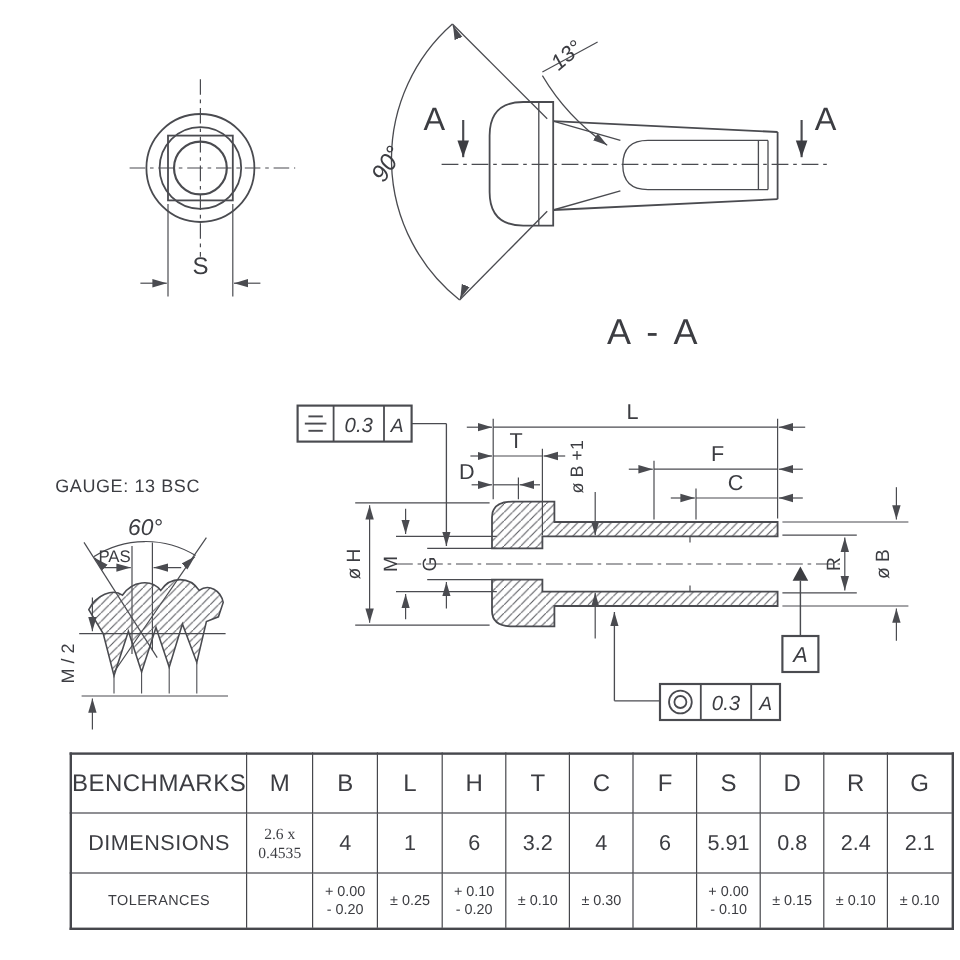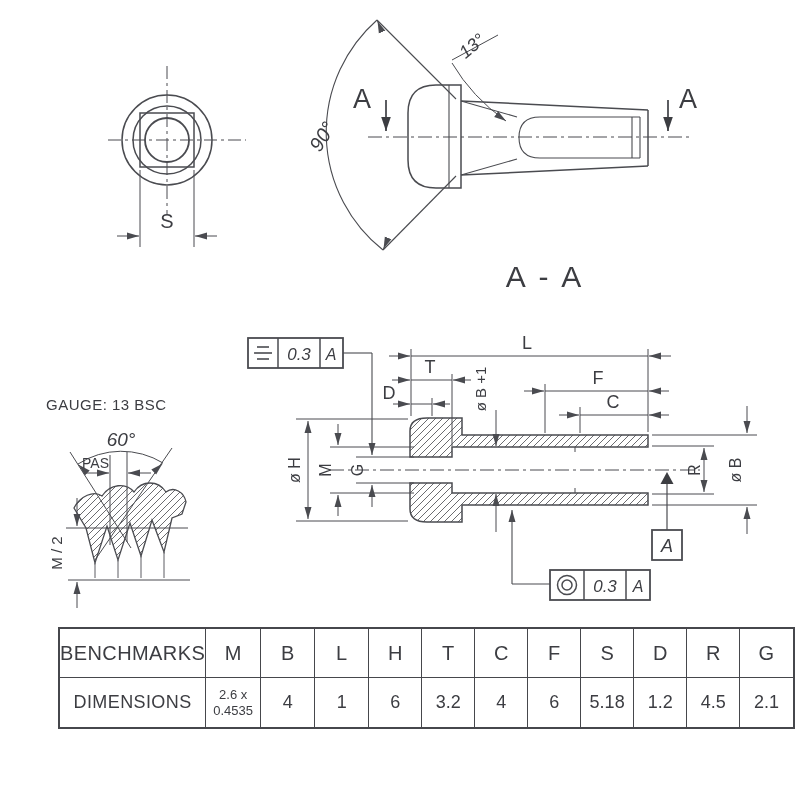--- a/index.html
+++ b/index.html
@@ -8,21 +8,21 @@
   svg text{fill:#3c3d42;}
   .ital{font-style:italic;}
   table.spec{position:absolute;left:58px;top:627px;border-collapse:collapse;table-layout:fixed;
              background:#fff;}
   table.spec td{border:1.6px solid #46474c;text-align:center;vertical-align:middle;
                 color:#3c3d42;padding:0;white-space:pre-line;}
   table.spec{border:2.2px solid #46474c;}
   td.rowlab{font-size:13px;letter-spacing:.4px;}
   tr.hdr td{font-size:20px;height:48px;}
   tr.dims td{font-size:18px;height:49px;margin-left:45px;}
-  tr.dims td.mcell{font-size:13px;line-height:1.2;}
+  tr.dims td.mcell{font-size:13px;line-height:1.2;font-family:Liberation Serif, serif;}
   tr.tols td{font-size:12px;height:45px;line-height:1.25;}
 </style>
 </head>
 <body>
 
 <div class="page">
 
 <svg width="800" height="622" viewBox="0 0 800 622">
   <defs>
     <pattern id="hatch" patternUnits="userSpaceOnUse" width="7" height="7" patternTransform="rotate(0)">
@@ -260,21 +260,38 @@
   <tr class="dims">
     <td class="rowlab">DIMENSIONS</td>
     <td class="mcell">2.6 x
 0.4535</td>
     <td>4</td>
     <td>1</td>
     <td>6</td>
     <td>3.2</td>
     <td>4</td>
     <td>6</td>
-    <td>5.18</td>
-    <td>1.2</td>
-    <td>4.5</td>
+    <td>5.91</td>
+    <td>0.8</td>
+    <td>2.4</td>
     <td>2.1</td>
+  </tr>
+  <tr class="tols">
+    <td class="rowlab">TOLERANCES</td>
+    <td></td>
+    <td>+ 0.00
+- 0.20</td>
+    <td>± 0.25</td>
+    <td>+ 0.10
+- 0.20</td>
+    <td>± 0.10</td>
+    <td>± 0.30</td>
+    <td></td>
+    <td>+ 0.00
+- 0.10</td>
+    <td>± 0.15</td>
+    <td>± 0.10</td>
+    <td>± 0.10</td>
   </tr>
 </tbody>
     </table>
 
 </div>
 
 </body></html>

